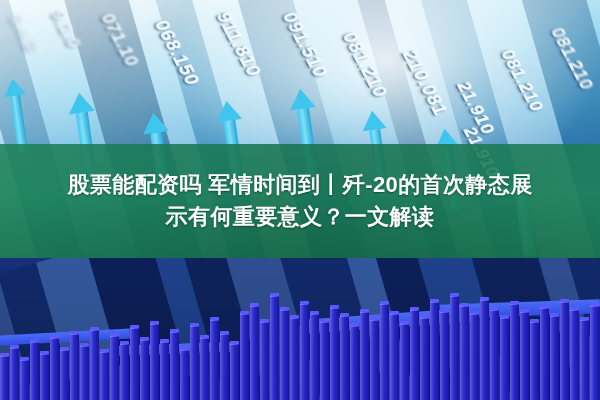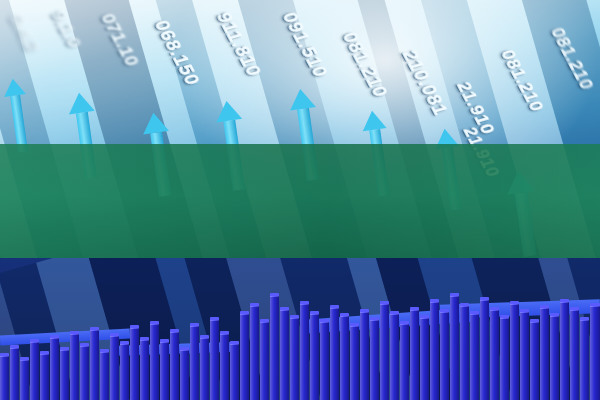--- a/index.html
+++ b/index.html
@@ -373,15 +373,17 @@
         </div>
         <div class="bar" style="left: 590px; width: 10px; height: 94px;">
           <div class="cap"></div>
         </div>
       </div>
   </div>
 
   <div class="band"></div>
   <div class="band-tint"></div>
   <div class="caption">
+    <div class="cap-line">股票能配资吗 军情时间到丨歼-20的首次静态展</div>
+    <div class="cap-line">示有何重要意义？一文解读</div>
   </div>
 
 </div>
 
 </body></html>

